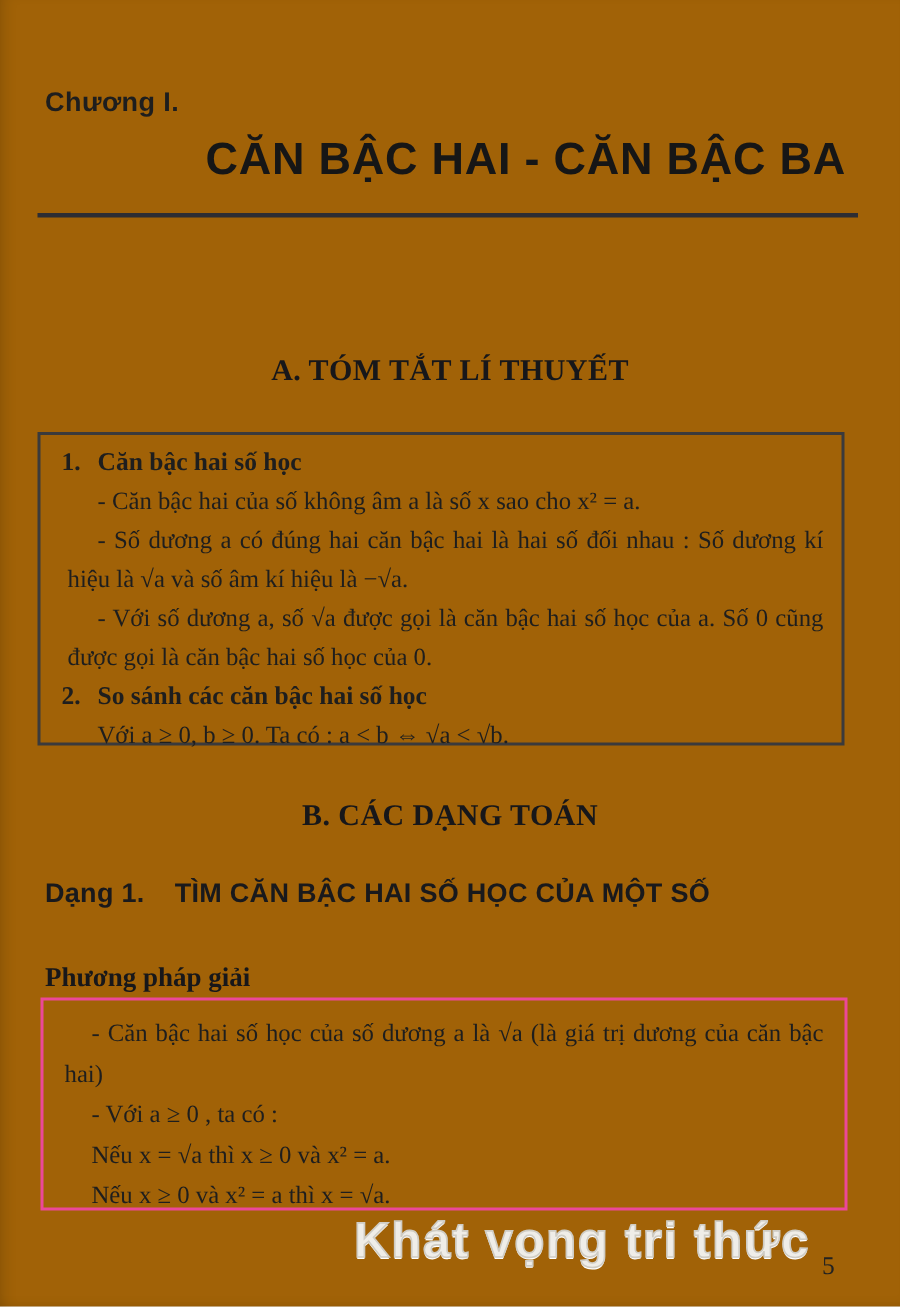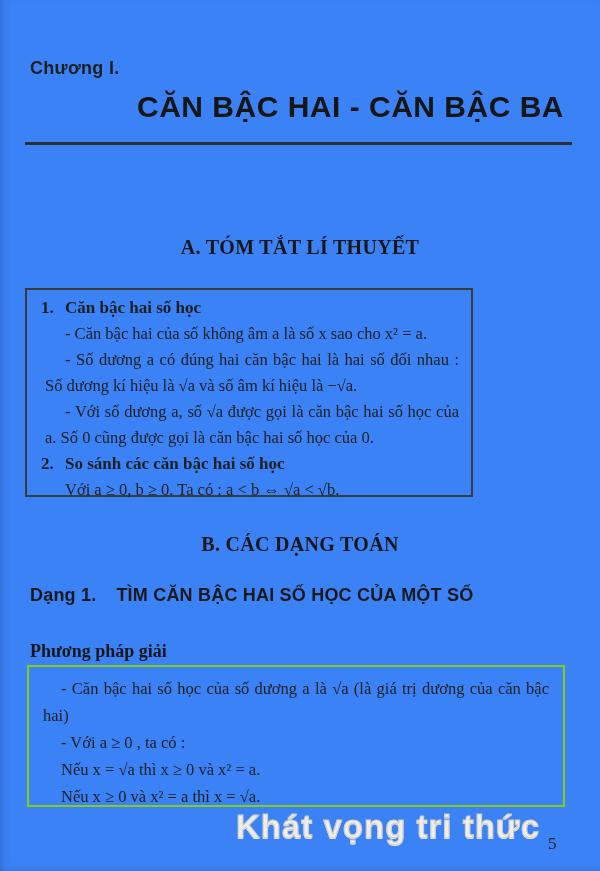--- a/index.html
+++ b/index.html
@@ -1,20 +1,20 @@
 <!DOCTYPE html>
 <html><head>
 <meta charset="utf-8">
 <style>
   html,body{margin:0;padding:0;background:#e8e7e3;}
   .page{
     position:relative;
     width:600px;height:871px;
     margin:0 auto;
-    background:#3b82f6;
+    background:#a16207;
     box-shadow: inset 8px 0 10px -7px rgba(0,0,0,.18), inset 0 -6px 8px -6px rgba(0,0,0,.10);
     font-family:"Liberation Serif", serif;
     color:#1e1e1e;
     overflow:hidden;
   }
   .sans{font-family:"Liberation Sans", sans-serif;}
 
   .chapter-label{
     position:absolute;left:30px;top:58px;
     font-weight:bold;font-size:18px;letter-spacing:.3px;
@@ -33,21 +33,21 @@
     font-weight:bold;font-size:20px;color:#19191c;
   }
   .part-title{
     position:absolute;left:0;right:0;text-align:center;
     font-weight:bold;font-size:20px;color:#17171a;letter-spacing:.3px;
   }
   .part-a{top:236px;}
   .part-b{top:533px;}
 
   .theory-box{
-    position:absolute;left:25px;top:288px;width:448px;height:209px;
+    position:absolute;left:25px;top:288px;width:538px;height:209px;
     border:2px solid #3a3a3c;box-sizing:border-box;
     padding:5px 12px 0 8px;
     font-size:16.5px;line-height:26px;
   }
   .box-item{font-weight:bold;font-size:17px;}
   .box-item .num{display:inline-block;width:24px;margin-left:6px;}
   .box-para{margin:0 0 0 10px;text-indent:20px;text-align:justify;}
   .box-para.single{text-align:left;}
 
   .dang-row{
@@ -55,21 +55,21 @@
     font-weight:bold;font-size:18px;color:#19191c;letter-spacing:.2px;
   }
   .dang-row .dang-title{margin-left:20px;}
 
   .method-heading{
     position:absolute;left:30px;top:641px;
     font-weight:bold;font-size:18px;color:#17171a;
   }
   .method-box{
     position:absolute;left:27px;top:665px;width:538px;height:142px;
-    border:2px solid #84cc16;box-sizing:border-box;
+    border:2px solid #ec4899;box-sizing:border-box;
     padding:8px 14px 0 14px;
     font-size:16.5px;line-height:27px;
   }
   .method-box p{margin:0;text-indent:18px;}
   .method-box p.wrap{text-align:justify;}
 
   .watermark-brand{
     position:absolute;left:150px;top:744px;
     font-family:"Liberation Sans", sans-serif;
     font-weight:bold;font-size:68px;letter-spacing:3px;

